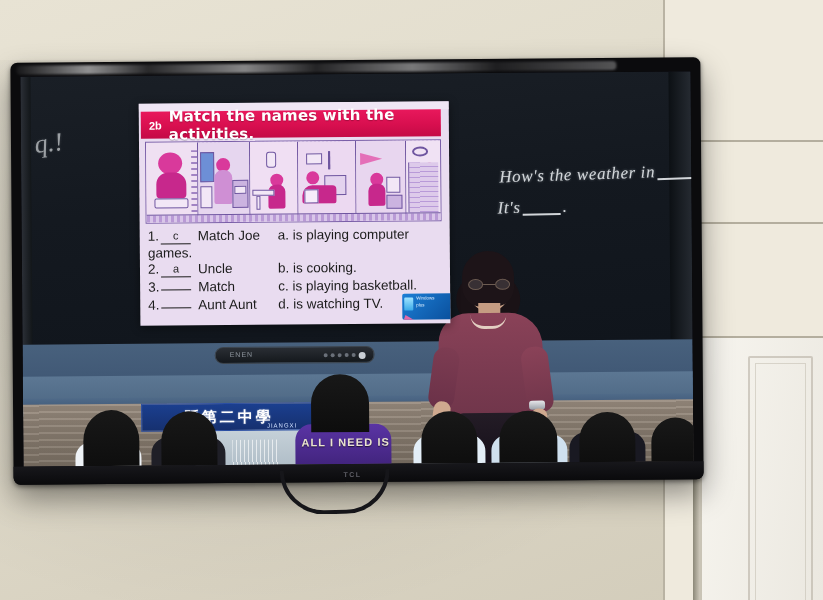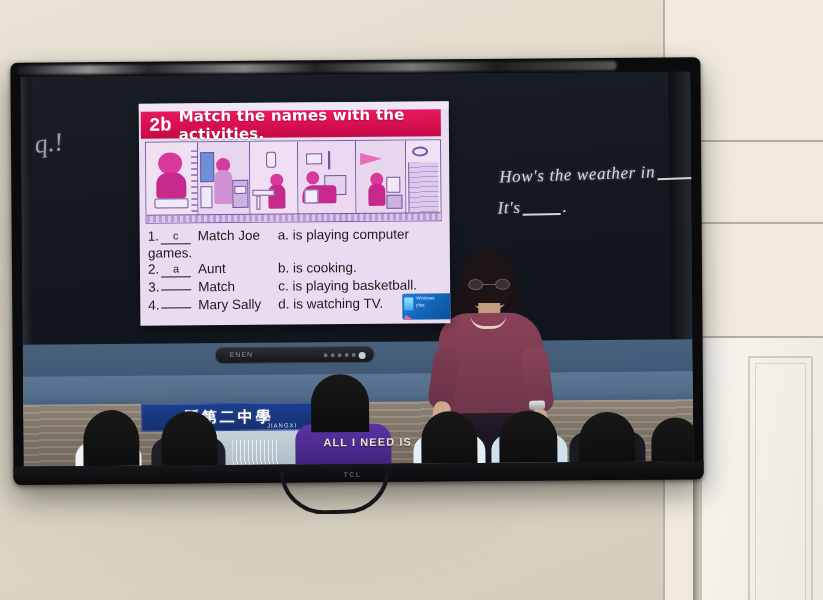--- a/index.html
+++ b/index.html
@@ -289,22 +289,22 @@
     box-shadow:0 2px 10px rgba(0,0,0,.45);
     overflow:hidden;
   }
   .slide-topbar { position:absolute; left:0; top:0; width:310px; height:8px; background:#efe6f4; }
   .slide-banner {
     position:absolute; left:2px; top:8px; width:300px; height:27px;
     background:linear-gradient(180deg,#e8185c 0%, #d80f4f 55%, #c40a46 100%);
     display:flex; align-items:center; gap:7px; padding-left:8px;
   }
   .slide-banner .num {
-    color:#fff; font-size:19px; font-weight:bold;
-    font-family:Liberation Mono, monospace;
+    color:#fff; font-size:11px; font-weight:bold;
+    font-family:Liberation Sans, sans-serif;
   }
   .slide-banner .ttl {
     color:#fff; font-size:15px; font-weight:bold; letter-spacing:.2px;
     font-family:"DejaVu Sans", sans-serif;
     text-shadow:0 1px 1px rgba(0,0,0,.25);
   }
 
   
   .comic {
     position:absolute; left:6px; top:38px; width:296px; height:82px;
@@ -483,21 +483,21 @@
       <div class="stud-shirt" style="left:52px; width:66px; height:30px; background:#eef2f6;"></div>
       <div class="stud" style="left:60px; width:56px; height:62px;"></div>
 
       <div class="stud-shirt" style="left:128px; width:74px; height:34px; background:#1f1f27;"></div>
       <div class="stud" style="left:138px; width:56px; height:60px;"></div>
 
       <div class="stud-badge" style="left:300px; bottom:12px;">
           <span>SCHOOL</span>
         </div>
       <div class="stud-shirt" style="left:272px; width:96px; height:46px; background:linear-gradient(180deg,#5a34a4,#3f2279);"></div>
-      <div class="shirt-text" style="left:300px; bottom:16px;text-align:center;">ALL I NEED IS</div>
+      <div class="shirt-text" style="left:278px; bottom:16px;text-align:center;">ALL I NEED IS</div>
       <div class="stud" style="left:288px; width:58px; height:58px; bottom:32px;"></div>
 
       <div class="stud-shirt" style="left:390px; width:72px; height:34px; background:#e3eef7;"></div>
       <div class="stud" style="left:398px; width:56px; height:58px;"></div>
 
       <div class="stud-shirt" style="left:468px; width:76px; height:34px; background:#cfe0ee;"></div>
       <div class="stud" style="left:476px; width:58px; height:58px;"></div>
 
       <div class="stud-shirt" style="left:546px; width:76px; height:36px; background:#191922;"></div>
       <div class="stud" style="left:556px; width:56px; height:56px;"></div>
@@ -575,39 +575,39 @@
             </span>
             <span class="ex-right">a. is playing computer</span>
           </div>
 
           <div class="ex-wrap">games.</div>
 
           <div class="ex-row">
             <span class="ex-left">
               <span class="ex-n">2.</span>
               <span class="ex-blank">a</span>
-              <span class="ex-name">Aunt</span>
+              <span class="ex-name">Uncle</span>
             </span>
             <span class="ex-right">b. is cooking.</span>
           </div>
 
           <div class="ex-row">
             <span class="ex-left">
               <span class="ex-n">3.</span>
               <span class="ex-blank"></span>
               <span class="ex-name">Match</span>
             </span>
             <span class="ex-right">c. is playing basketball.</span>
           </div>
 
           <div class="ex-row">
             <span class="ex-left">
               <span class="ex-n">4.</span>
               <span class="ex-blank"></span>
-              <span class="ex-name">Mary  Sally</span>
+              <span class="ex-name">Aunt  Aunt</span>
             </span>
             <span class="ex-right">d. is watching TV.</span>
           </div>
         </div>
 
         <div class="watermark">
           <span class="wm-chip"></span>
           <div style="margin-left:12px;">Windows</div>
           <div style="margin-left:12px;">plus</div>
           <span class="wm-tri"></span>

